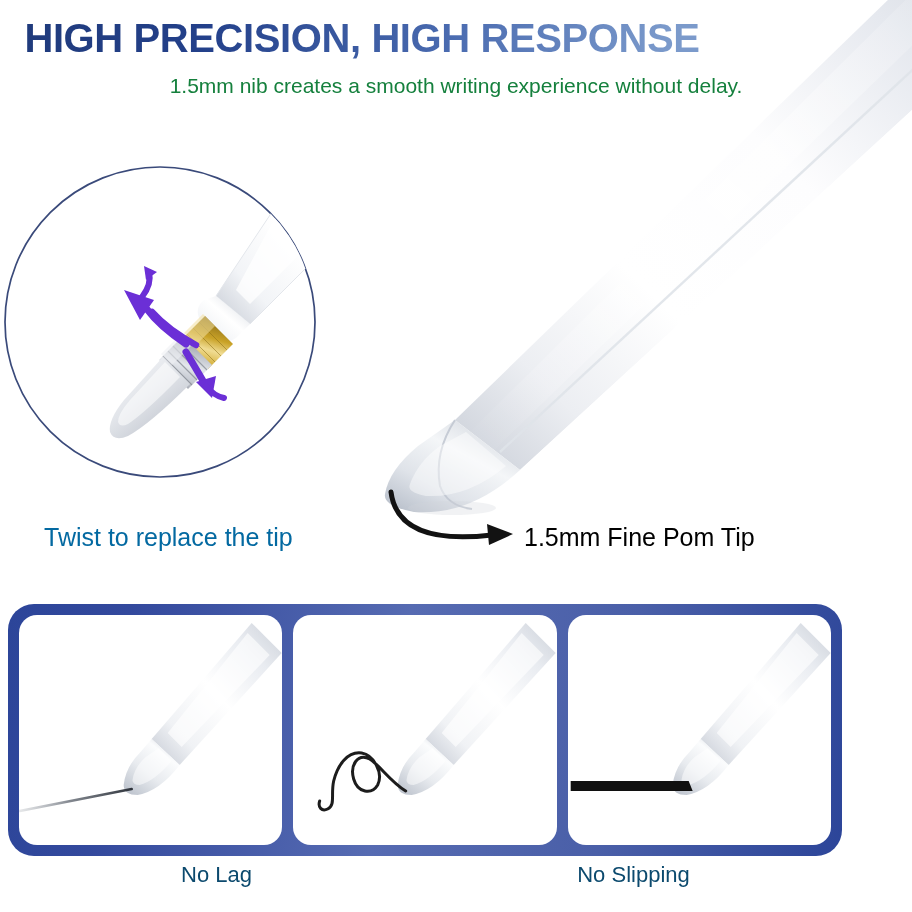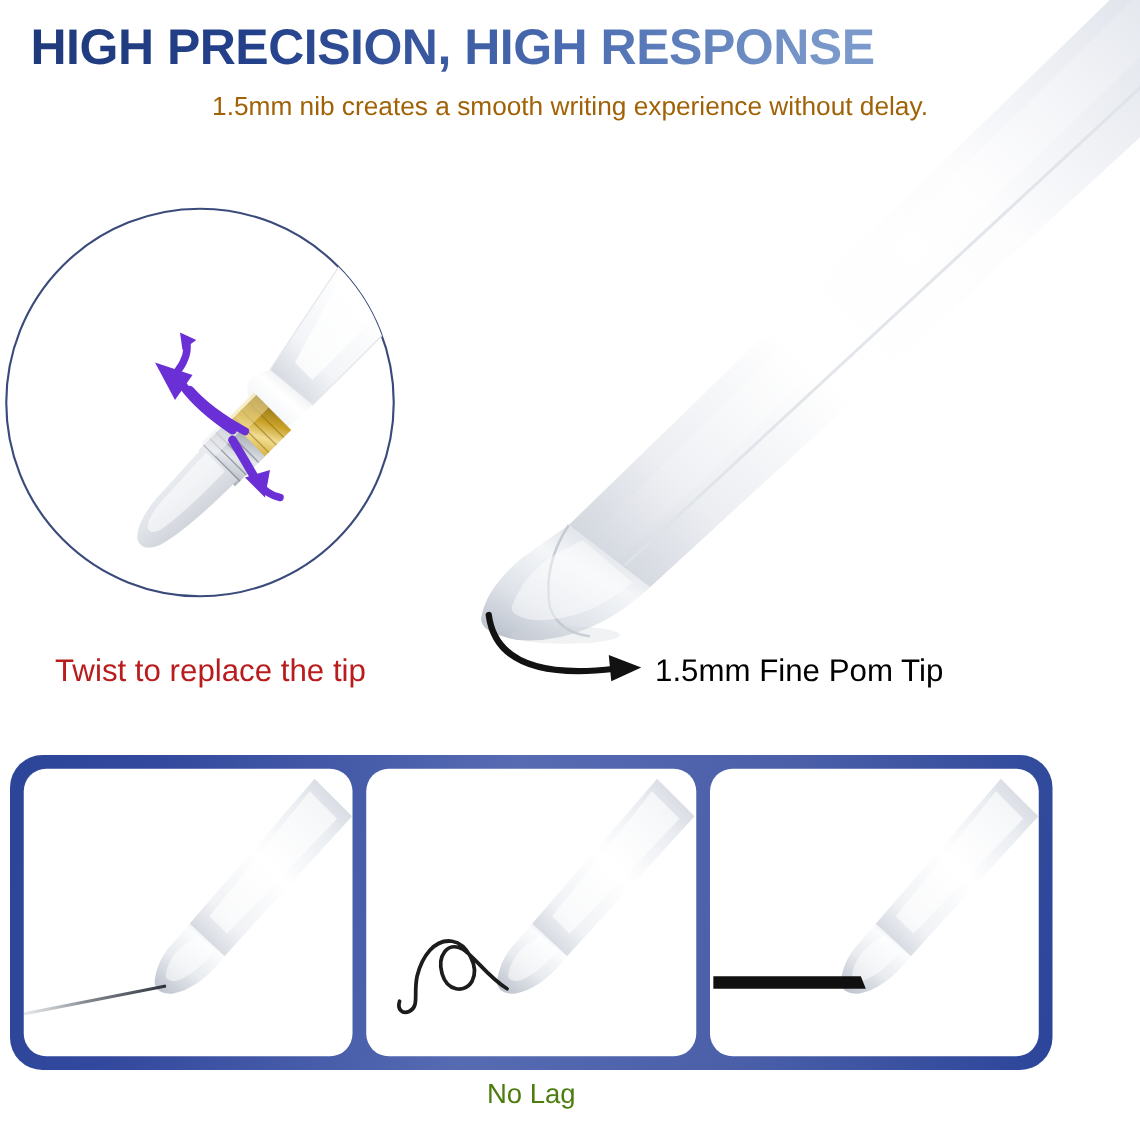--- a/index.html
+++ b/index.html
@@ -43,41 +43,41 @@
   }
 
   .subhead {
     position: absolute;
     left: 0;
     top: 74px;
     width: 912px;
     text-align: center;
     font-size: 21px;
     font-weight: normal;
-    color: #a16207;
+    color: #15803d;
     white-space: nowrap;
   }
 
   
   .art {
     position: absolute;
     left: 0;
     top: 0;
     width: 912px;
     height: 912px;
     pointer-events: none;
   }
 
   
   .cap-twist {
     position: absolute;
     left: 44px;
     top: 523px;
     font-size: 25px;
-    color: #b91c1c;
+    color: #0369a1;
     white-space: nowrap;
   }
   .cap-tip {
     position: absolute;
     left: 524px;
     top: 523px;
     font-size: 25px;
     color: #000000;
     white-space: nowrap;
   }
@@ -111,21 +111,21 @@
     position: absolute;
     left: 8px;
     top: 862px;
     width: 834px;
     display: flex;
   }
   .labels > div {
     flex: 1 1 0;
     text-align: center;
     font-size: 22px;
-    color: #4d7c0f;
+    color: #0c4a6e;
     white-space: nowrap;
   }
 </style>
 </head>
 <body>
 
 <div class="stage">
 
   <div class="headline">HIGH PRECISION, HIGH RESPONSE</div>
   <div class="subhead">1.5mm nib creates a smooth writing experience without delay.</div>
@@ -329,15 +329,16 @@
           <path d="M132 124 L160 150 Q140 176 118 180 Q104 180 104 170 Q106 152 120 138 Z" fill="url(#pCone)"></path>
           <path d="M139 133 L152 146 Q135 166 120 170 Q112 170 113 164 Q115 152 126 142 Z" fill="#ffffff" opacity="0.5"></path>
         </g>
         <path d="M2 166 L120 166 L124 176 L2 176 Z" fill="#101010"></path>
       </svg>
     </div>
   </div>
 
   <div class="labels">
     <div>No Lag</div>
+    <div>No Slipping</div>
   </div>
 
 </div>
 
 </body></html>

